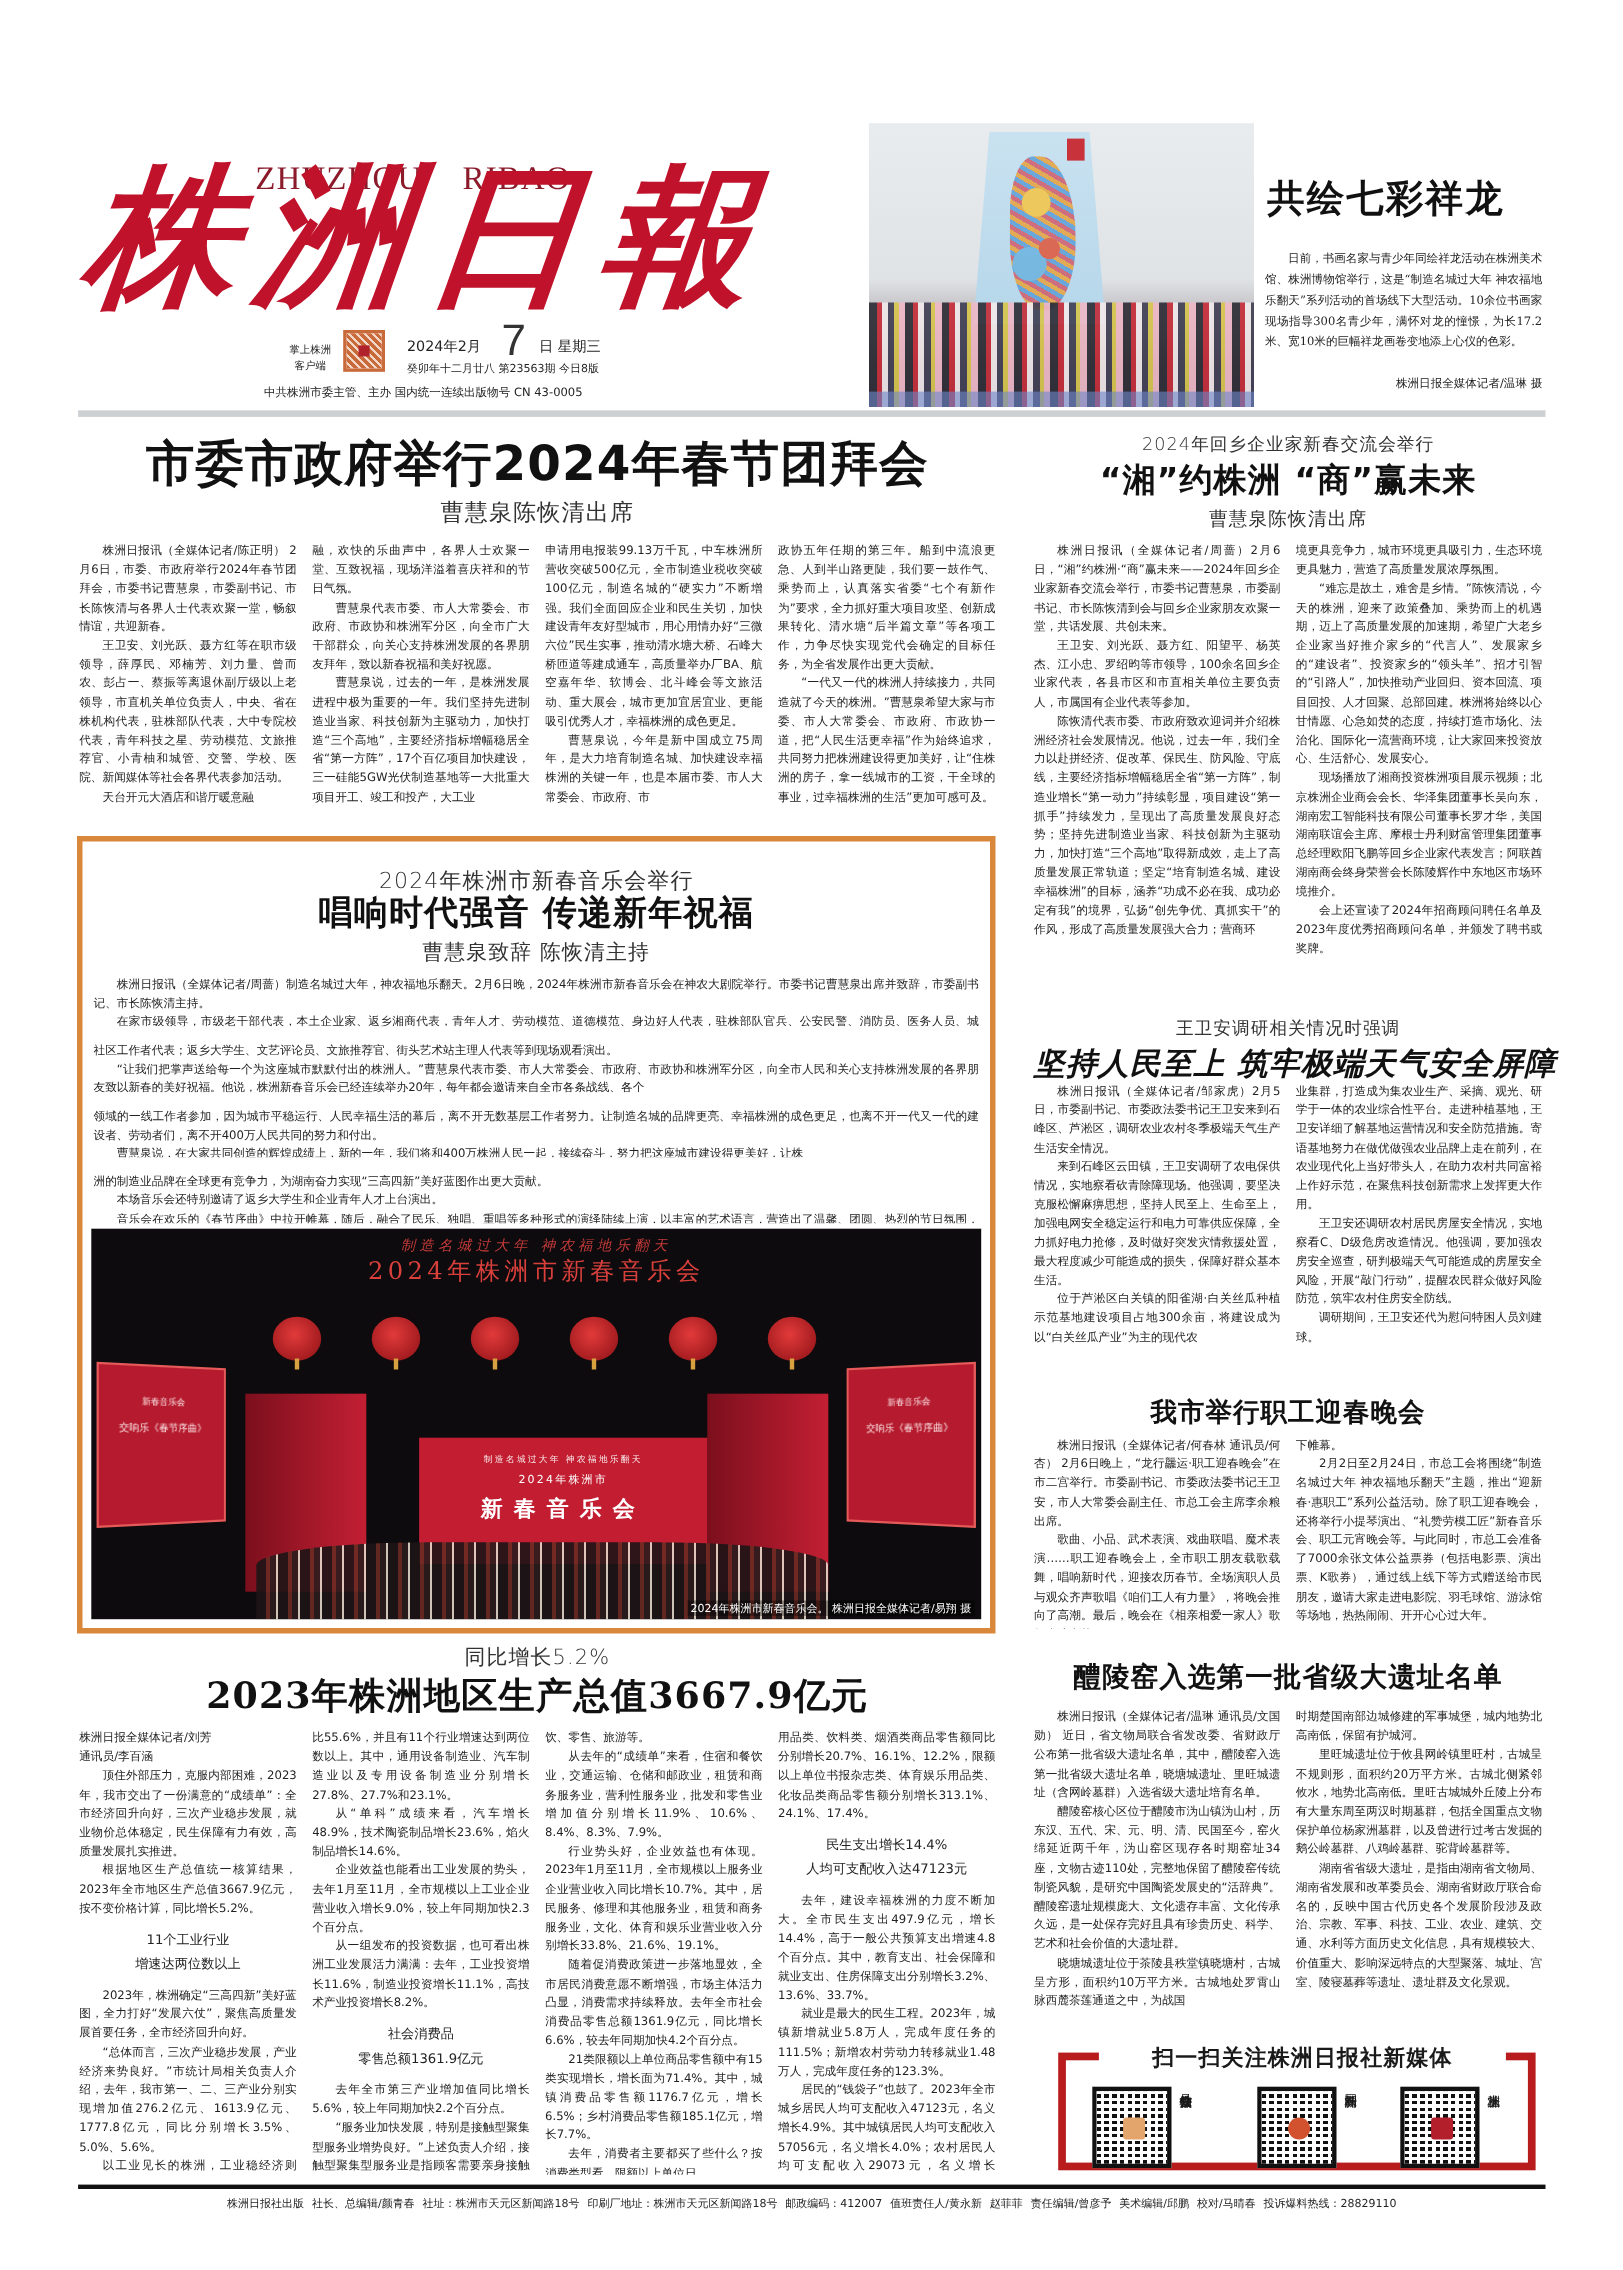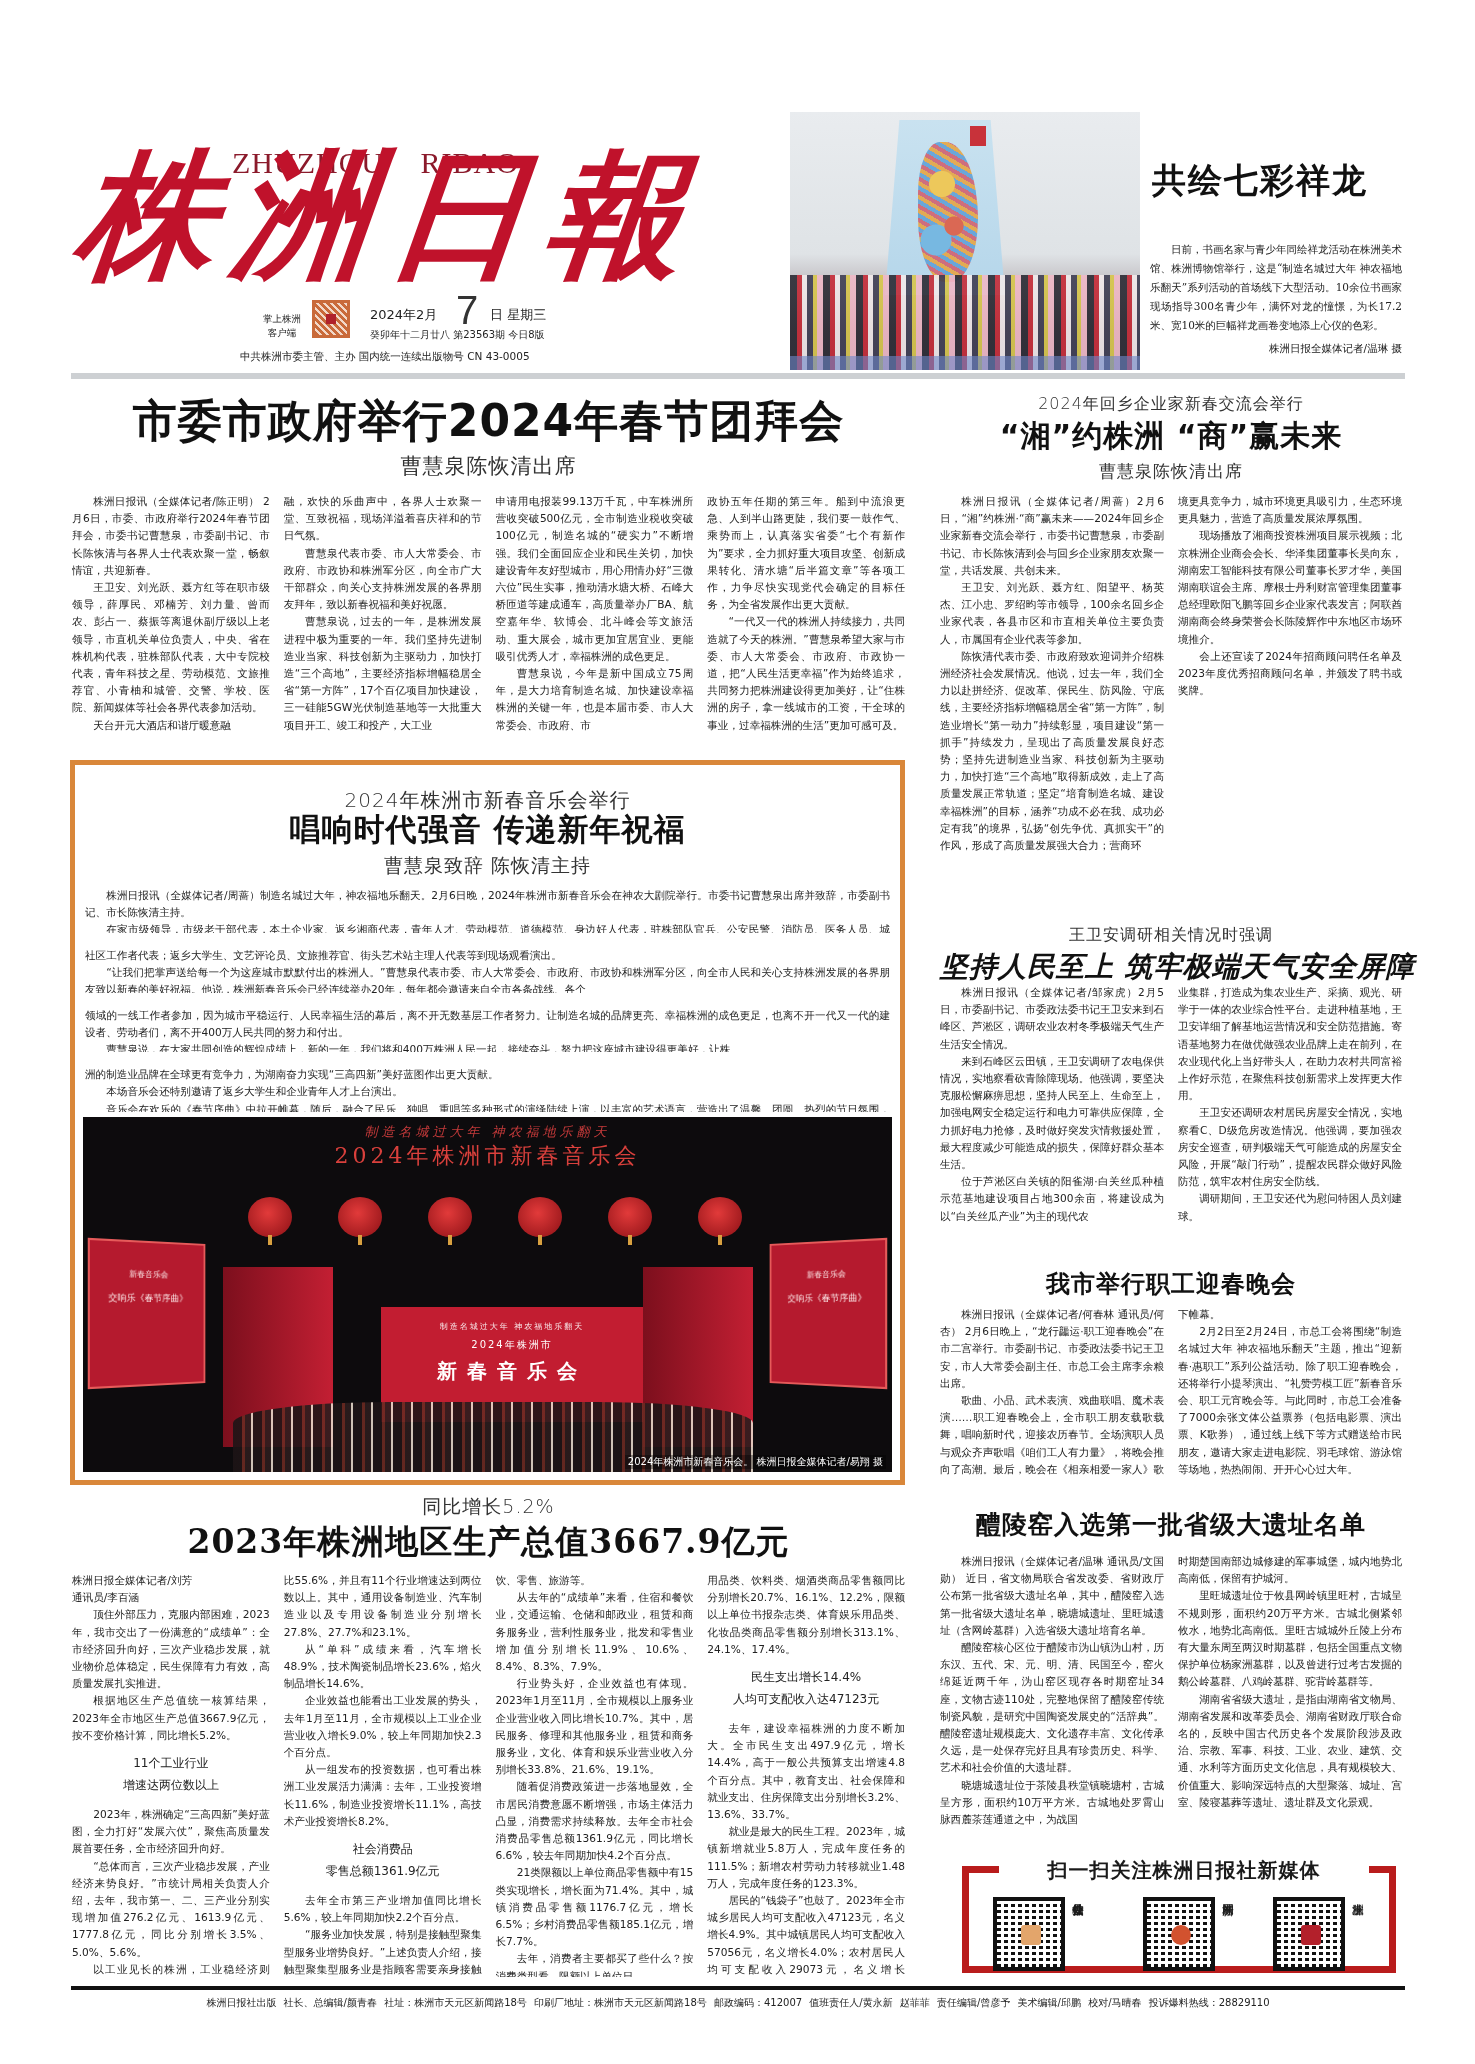--- a/index.html
+++ b/index.html
@@ -26,21 +26,21 @@
   .cover-photo .banner { position: absolute; left: 95px; top: 8px; width: 120px; height: 175px;
       background: linear-gradient(180deg, #c9e2f0, #b5d6ea); clip-path: polygon(12% 0, 88% 0, 100% 100%, 0 100%); }
   .cover-photo .dragon { position: absolute; left: 128px; top: 30px; width: 60px; height: 140px; border-radius: 40% 60% 50% 50%;
       background: radial-gradient(circle at 40% 30%, #f5c542 0 12%, transparent 13%), radial-gradient(circle at 60% 60%, #e0553a 0 10%, transparent 11%), radial-gradient(circle at 30% 70%, #6cb3e0 0 14%, transparent 15%), repeating-linear-gradient(30deg, #e9a23b 0 4px, #d25b6b 4px 8px, #5c9ed6 8px 12px); opacity: .85; }
   .cover-photo .seal { position: absolute; left: 180px; top: 14px; width: 16px; height: 20px; background: #c8323a; }
   .cover-photo .crowd { position: absolute; left: 0; bottom: 0; width: 100%; height: 95px;
       background: repeating-linear-gradient(90deg, #2b2a33 0 7px, #c52a36 7px 12px, #f1e9ea 12px 17px, #3e3d52 17px 23px, #d7c64a 23px 27px, #efb8c6 27px 33px); opacity: .9; }
   .cover-photo .floor { position: absolute; left: 0; bottom: 0; width: 100%; height: 14px; background: #6e87c9; opacity: .6; }
 
   .cover-title { left: 1152px; top: 158px; font-family: "DejaVu Serif", serif; font-weight: bold; font-size: 34px; color: #111; letter-spacing: 2px; }
-  .cover-caption { left: 1150px; top: 226px; width: 252px; font-family: "DejaVu Serif", serif; font-size: 10.5px; line-height: 19px; text-indent: 2em; text-align: justify; color: #222; margin-top: 14px; }
+  .cover-caption { left: 1150px; top: 226px; width: 252px; font-family: "DejaVu Serif", serif; font-size: 10.5px; line-height: 19px; text-indent: 2em; text-align: justify; color: #222; }
   .cover-credit { left: 1150px; top: 342px; width: 252px; text-align: right; font-size: 10.5px; }
 
   .gray-rule { left: 71px; top: 373px; width: 1334px; height: 6px; background: #cdd0d3; }
 
   
   .kicker { text-align: center; font-size: 20px; font-weight: 300; color: #333; white-space: nowrap; letter-spacing: 1px; }
   .hl { text-align: center; font-weight: bold; color: #111; white-space: nowrap; letter-spacing: 1px; }
   .sub { text-align: center; font-size: 19px; color: #333; white-space: nowrap; letter-spacing: 1px; }
   .serif-hl { font-family: "DejaVu Serif", serif; }
 
@@ -233,20 +233,21 @@
 <div class="abs hl" style="left:940px; top:416px; width:462px; font-size:30px;">“湘”约株洲 “商”赢未来</div>
 <div class="abs sub" style="left:940px; top:460px; width:462px; font-size:17px;">曹慧泉陈恢清出席</div>
 <div class="abs cols" style="left:940px; top:493px; width:462px; height:412px;" id="a2cols">
     <div class="col">
       <p>株洲日报讯（全媒体记者/周蔷）2月6日，“湘”约株洲·“商”赢未来——2024年回乡企业家新春交流会举行，市委书记曹慧泉，市委副书记、市长陈恢清到会与回乡企业家朋友欢聚一堂，共话发展、共创未来。</p>
       <p>王卫安、刘光跃、聂方红、阳望平、杨英杰、江小忠、罗绍昀等市领导，100余名回乡企业家代表，各县市区和市直相关单位主要负责人，市属国有企业代表等参加。</p>
       <p>陈恢清代表市委、市政府致欢迎词并介绍株洲经济社会发展情况。他说，过去一年，我们全力以赴拼经济、促改革、保民生、防风险、守底线，主要经济指标增幅稳居全省“第一方阵”，制造业增长“第一动力”持续彰显，项目建设“第一抓手”持续发力，呈现出了高质量发展良好态势；坚持先进制造业当家、科技创新为主驱动力，加快打造“三个高地”取得新成效，走上了高质量发展正常轨道；坚定“培育制造名城、建设幸福株洲”的目标，涵养“功成不必在我、成功必定有我”的境界，弘扬“创先争优、真抓实干”的作风，形成了高质量发展强大合力；营商环</p>
     </div>
     <div class="col">
       <p class="noindent">境更具竞争力，城市环境更具吸引力，生态环境更具魅力，营造了高质量发展浓厚氛围。</p>
+      <p>“难忘是故土，难舍是乡情。”陈恢清说，今天的株洲，迎来了政策叠加、乘势而上的机遇期，迈上了高质量发展的加速期，希望广大老乡企业家当好推介家乡的“代言人”、发展家乡的“建设者”、投资家乡的“领头羊”、招才引智的“引路人”，加快推动产业回归、资本回流、项目回投、人才回聚、总部回建。株洲将始终以心甘情愿、心急如焚的态度，持续打造市场化、法治化、国际化一流营商环境，让大家回来投资放心、生活舒心、发展安心。</p>
       <p>现场播放了湘商投资株洲项目展示视频；北京株洲企业商会会长、华泽集团董事长吴向东，湖南宏工智能科技有限公司董事长罗才华，美国湖南联谊会主席、摩根士丹利财富管理集团董事总经理欧阳飞鹏等回乡企业家代表发言；阿联酋湖南商会终身荣誉会长陈陵辉作中东地区市场环境推介。</p>
       <p>会上还宣读了2024年招商顾问聘任名单及2023年度优秀招商顾问名单，并颁发了聘书或奖牌。</p>
     </div>
   </div>
 
 <div class="abs kicker" style="left:940px; top:925px; width:462px; font-size:16px;">王卫安调研相关情况时强调</div>
 <div class="abs hl" style="left:940px; top:948px; width:462px; font-size:28px;font-style:italic;">坚持人民至上  筑牢极端天气安全屏障</div>
 <div class="abs cols" style="left:940px; top:984px; width:462px; height:240px;" id="a3cols">
     <div class="col">
       <p>株洲日报讯（全媒体记者/邹家虎）2月5日，市委副书记、市委政法委书记王卫安来到石峰区、芦淞区，调研农业农村冬季极端天气生产生活安全情况。</p>

